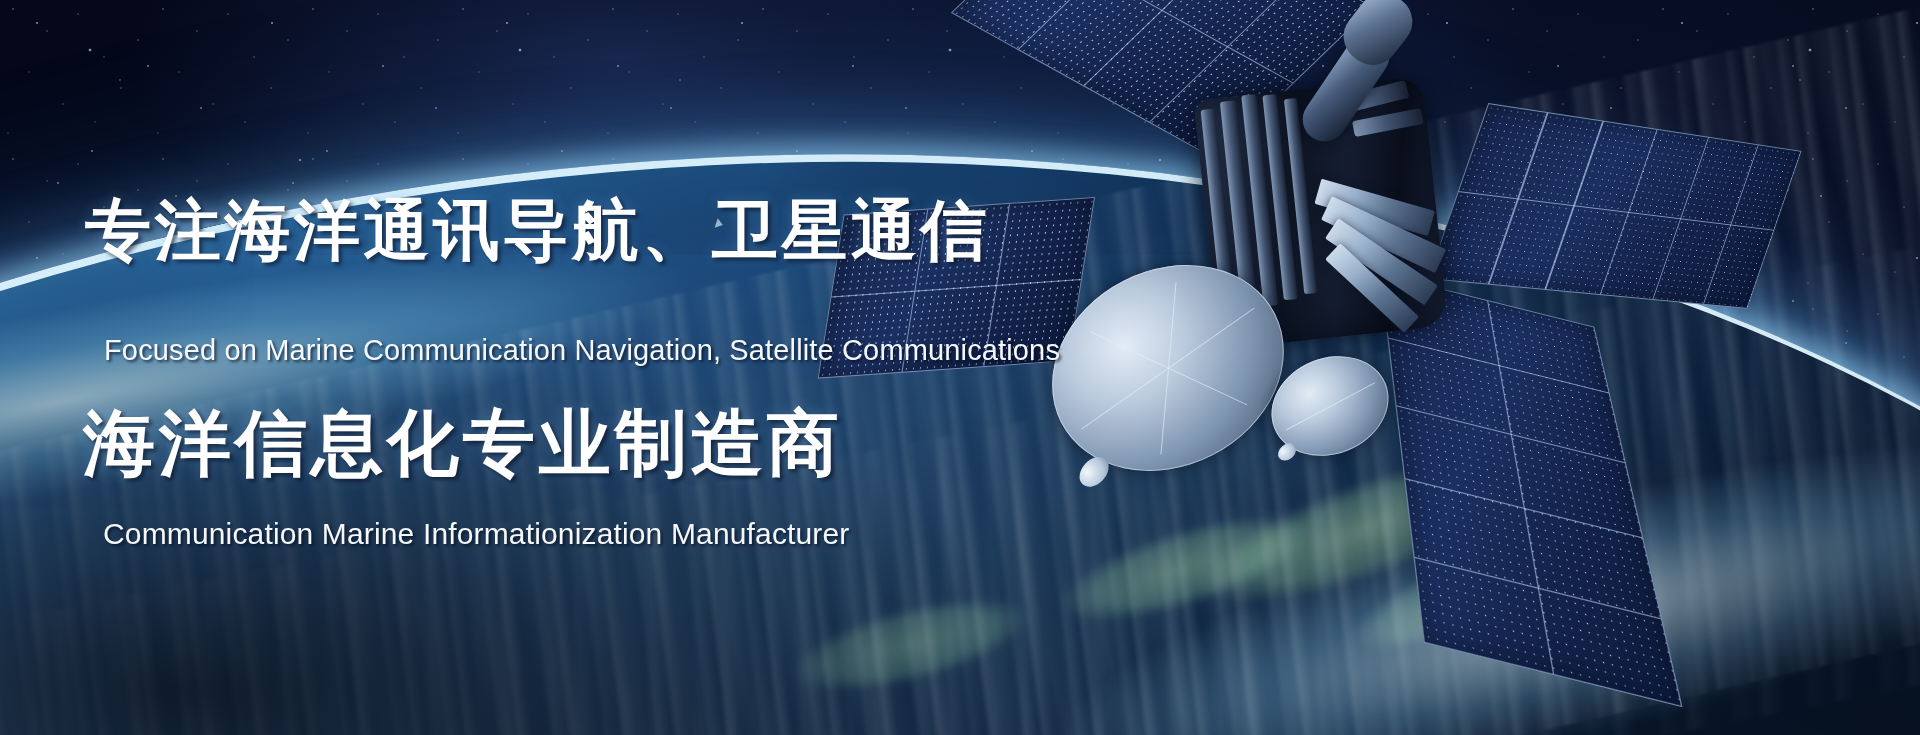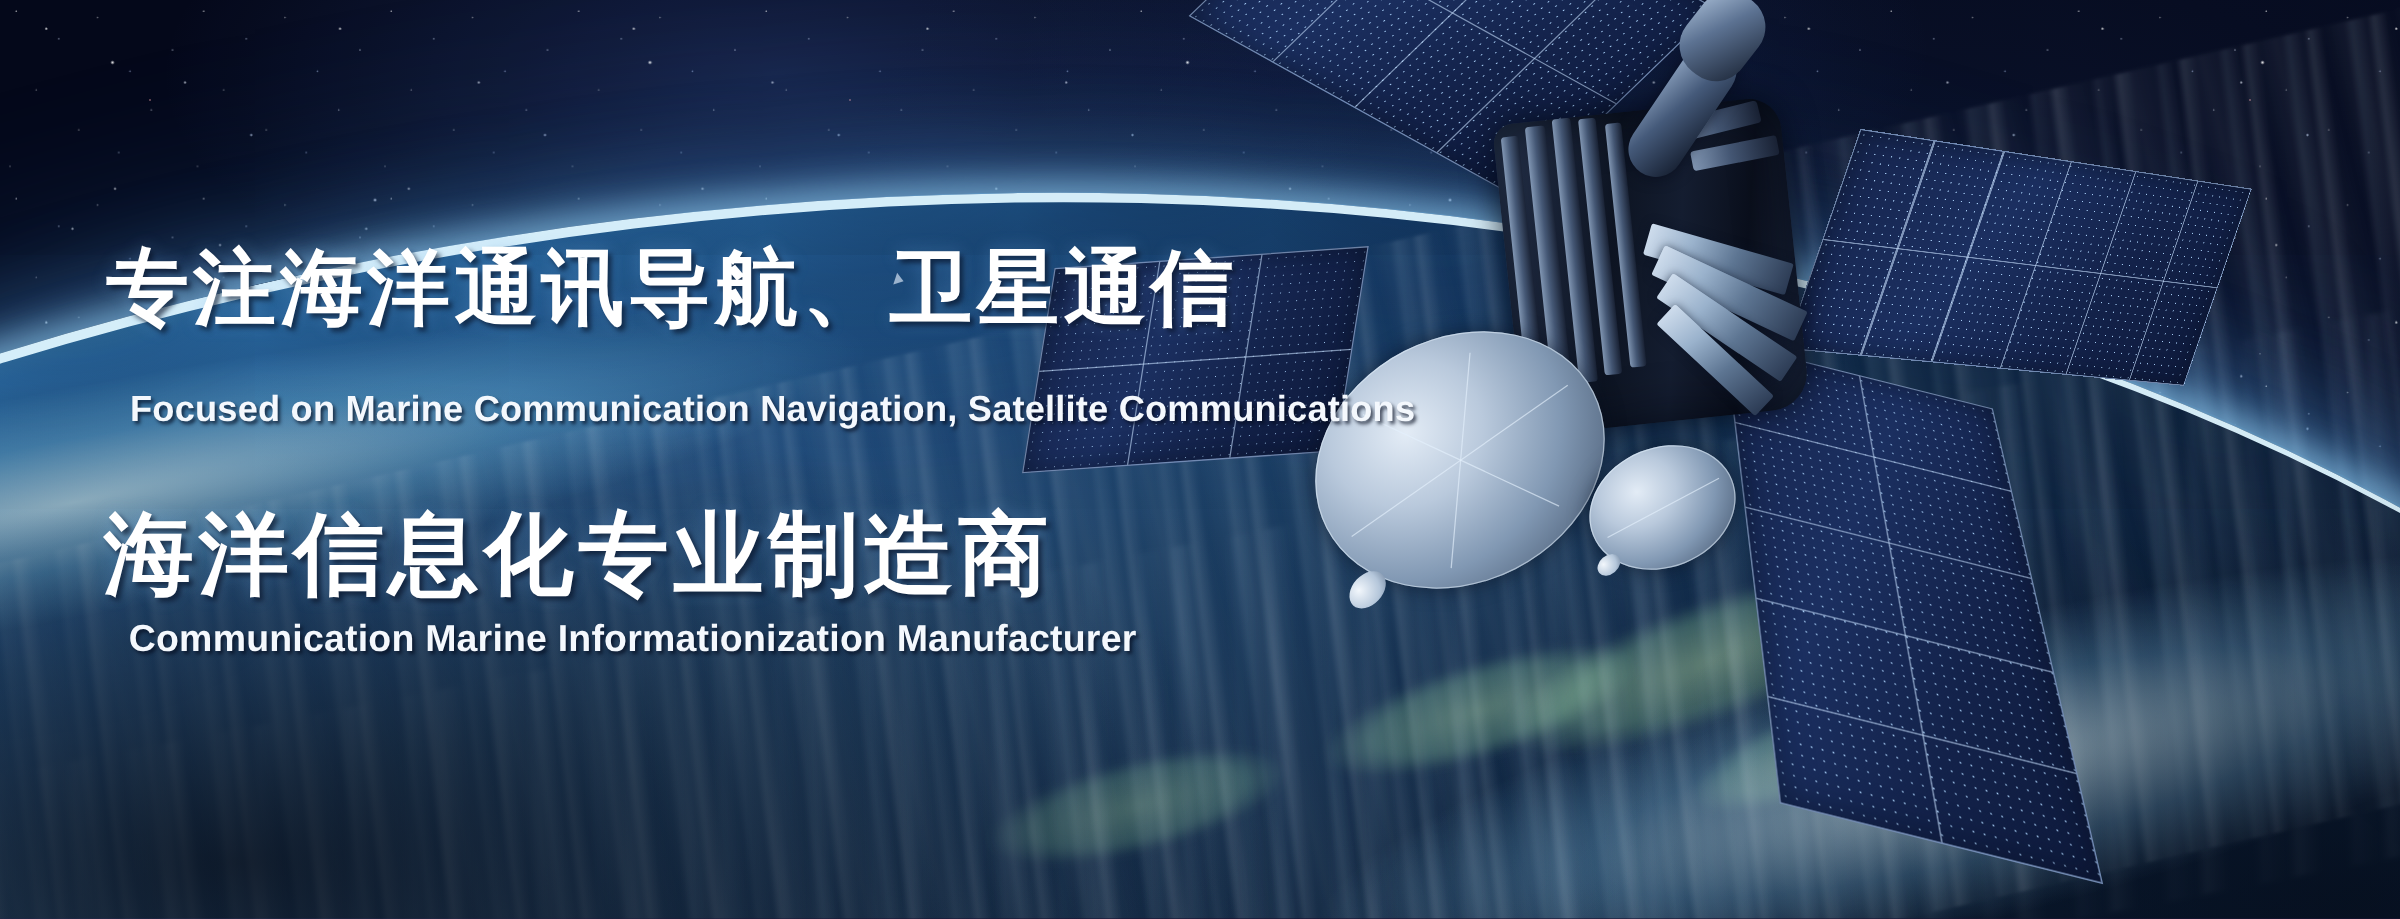--- a/index.html
+++ b/index.html
@@ -215,24 +215,25 @@
 
   
   .copy{position:absolute;left:0;top:0;}
   .h-cn{
     position:absolute;color:#ffffff;font-weight:700;letter-spacing:.055em;
     font-family:"DejaVu Sans","Liberation Sans",sans-serif;
     text-shadow:3px 3px 4px rgba(4,12,30,.62), 0 0 14px rgba(120,180,240,.30);
     white-space:nowrap;
   }
   .h-en{
-    position:absolute;color:#f4f8fd;font-weight:700;letter-spacing:.005em;
+    position:absolute;color:#f4f8fd;font-weight:400;letter-spacing:.005em;
     font-family:"Liberation Sans","DejaVu Sans",sans-serif;
     text-shadow:2px 2px 3px rgba(4,12,30,.7);
     white-space:nowrap;
+    margin-top:22px;
   }
   #t1{left:85px;top:186px;font-size:66px;}
   #s1{left:104px;top:312px;font-size:29px;}
   #t2{left:83px;top:396px;font-size:72px;}
   #s2{left:103px;top:495px;font-size:30px;}
 
   
   .cursor{
     position:absolute;left:716px;top:219px;width:0;height:0;
     border-left:7px solid rgba(215,228,245,.85);

